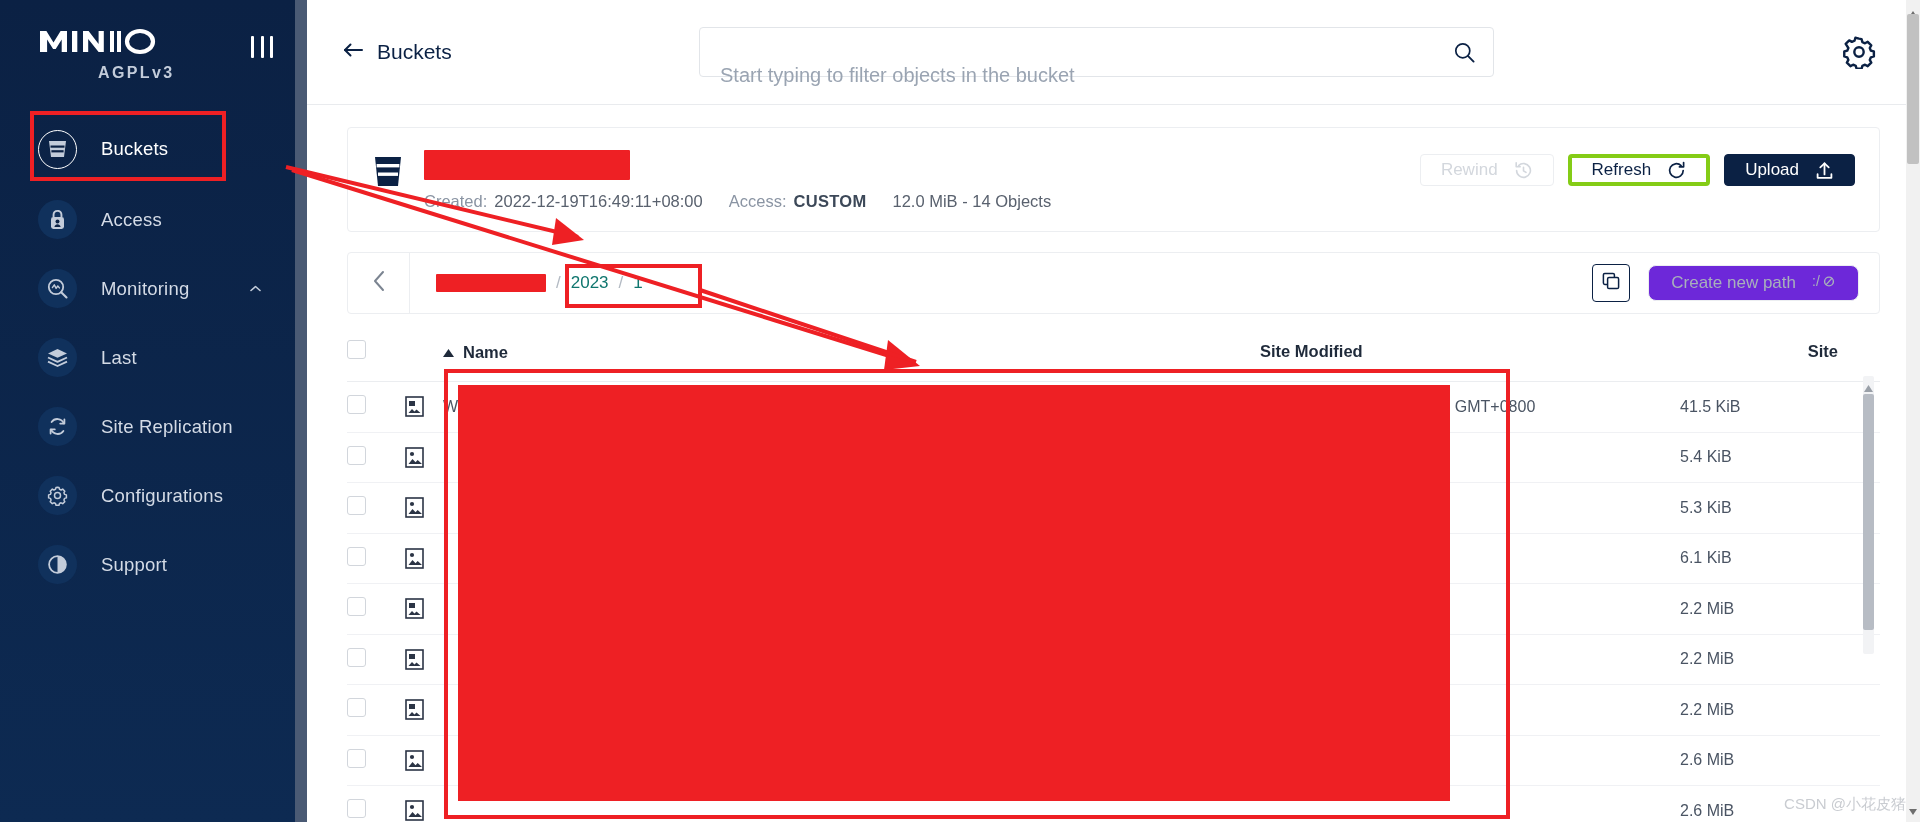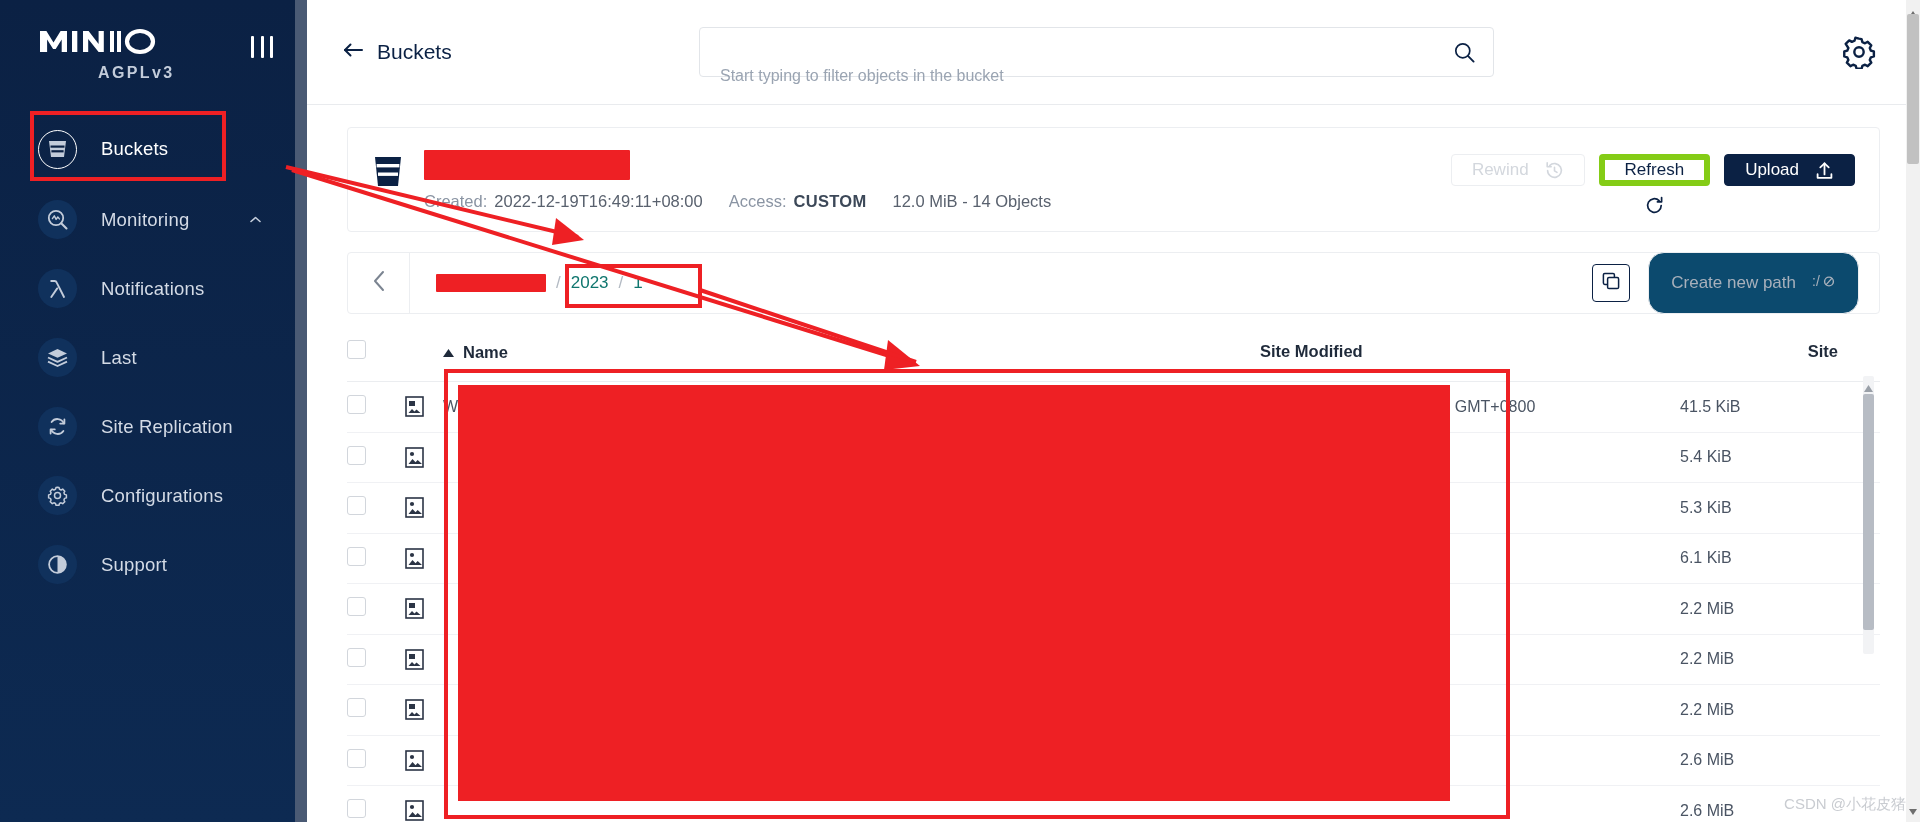--- a/index.html
+++ b/index.html
@@ -77,21 +77,21 @@
 
   .search-box {
     position: absolute; left: 392px; width: 795px;
     height: 50px; border: 1px solid #e2e5e9; border-radius: 4px;
     display: flex; align-items: center; padding: 0 18px 0 20px;
     background: #fff;
   }
   .search-box input {
     flex: 1 1 auto; border: none; outline: none;
     font-family: "Liberation Sans", sans-serif;
-    font-size: 16px; color: #3c4858; background: transparent; margin-top: 47px;
+    font-size: 20px; color: #3c4858; background: transparent; margin-top: 47px;
   }
   .search-box input::placeholder { color: #9aa4b2; }
   .search-ico { width: 21px; height: 21px; flex: 0 0 21px; }
 
   .gear-btn {
     position: absolute; right: 44px; top: 50%; transform: translateY(-50%);
     width: 34px; height: 34px; cursor: pointer;
   }
 
   
@@ -121,21 +121,21 @@
   .bucket-actions {
     position: absolute; right: 24px; top: 26px;
     display: flex; align-items: center; gap: 14px;
   }
   .btn {
     height: 32px; border-radius: 4px; display: inline-flex; align-items: center;
     gap: 16px; padding: 0 20px; font-size: 17px; cursor: pointer;
     font-family: "Liberation Sans", sans-serif; background: #fff;
   }
   .btn-ghost { border: 1px solid #eceef1; color: #d3d7dd; cursor: default; }
-  .btn-outline { border: 6px solid #84cc16; color: #0b2144; flex-direction: column; }
+  .btn-outline { border: 4px solid #84cc16; color: #0b2144; }
   .btn-filled { border: 1px solid #0b2144; background: #0b2144; color: #fff; }
   .btn svg { display: block; }
 
   
   .pathbar {
     margin-top: 20px; height: 62px;
     border: 1px solid #eceef1; border-radius: 4px;
     display: flex; align-items: center; position: relative;
     background: #fff;
   }
@@ -159,23 +159,23 @@
   .path-actions {
     display: flex; align-items: center; gap: 18px;
     padding-right: 20px;
   }
   .copy-btn {
     width: 38px; height: 38px; border: 1px solid #0b2144; border-radius: 4px;
     display: flex; align-items: center; justify-content: center; cursor: pointer;
     background: #fff;
   }
   .newpath-btn {
-    height: 62px; border: 1px solid #eceef1; border-radius: 16px;
+    height: 36px; border: 1px solid #eceef1; border-radius: 8px;
     display: inline-flex; align-items: center; gap: 16px; padding: 0 22px;
-    color: #a8b0bb; font-size: 17px; background: #0c4a6e; cursor: default;
+    color: #a8b0bb; font-size: 17px; background: #6d28d9; cursor: default;
   }
 
   
   .table-wrap { margin-top: 16px; position: relative; }
   .tbl { width: 100%; border-collapse: collapse; table-layout: fixed; }
   .tbl th {
     text-align: left; font-weight: 700; font-size: 16.5px; color: #1f2a3a;
     padding: 10px 0 18px 0; border-bottom: 1px solid #ebedf0;
   }
   .tbl td {
@@ -261,46 +261,48 @@
           <svg width="21" height="22" viewBox="0 0 21 22" aria-hidden="true">
             <path d="M2 3h17l-2 16H4z" fill="#c3ccda"></path>
             <rect x="3.5" y="7.5" width="14" height="2.2" fill="#0b2144"></rect>
             <rect x="4.4" y="12.2" width="12.2" height="2.2" fill="#0b2144"></rect>
           </svg>
         </span>
         <span class="sb-label">Buckets</span>
       </div>
 
 
+      <div class="sb-item">
+        <span class="sb-ico">
+          <svg width="17" height="21" viewBox="0 0 17 21" aria-hidden="true">
+            <path d="M8.5 1C5.6 1 3.6 3 3.6 5.8V8h1.9V5.8c0-1.8 1.2-3 3-3s3 1.2 3 3V8h1.9V5.8C13.4 3 11.4 1 8.5 1z" fill="#c3ccda"></path>
+            <rect x="2" y="8" width="13" height="12" rx="2.4" fill="#c3ccda"></rect>
+            <circle cx="8.5" cy="12.5" r="2" fill="#0b2144"></circle>
+            <path d="M5.4 18c.4-1.8 1.6-2.7 3.1-2.7s2.7.9 3.1 2.7z" fill="#0b2144"></path>
+          </svg>
+        </span>
+        <span class="sb-label">Access</span>
+      </div>
 
       <div class="sb-item">
         <span class="sb-ico">
           <svg width="21" height="21" viewBox="0 0 21 21" aria-hidden="true">
             <circle cx="9" cy="9" r="7.2" fill="none" stroke="#c3ccda" stroke-width="1.8"></circle>
             <path d="M14.2 14.2L19.5 19.5" stroke="#c3ccda" stroke-width="2.1" stroke-linecap="round"></path>
             <path d="M5.4 9.6l1.9-2.8 1.8 3.6 1.7-2.4 1.6 1.9" fill="none" stroke="#c3ccda" stroke-width="1.4" stroke-linejoin="round" stroke-linecap="round"></path>
           </svg>
         </span>
         <span class="sb-label">Monitoring</span>
         <span class="sb-caret">
           <svg width="11" height="11" viewBox="0 0 11 11">
               <path d="M1 7l4.5-4L10 7" fill="none" stroke="#c3ccda" stroke-width="1.6" stroke-linecap="round" stroke-linejoin="round"></path>
             </svg>
         </span>
       </div>
 
-      <div class="sb-item">
-        <span class="sb-ico">
-          <svg width="19" height="21" viewBox="0 0 19 21" aria-hidden="true">
-            <path d="M3.2 3h3.4c.9 0 1.7.5 2 1.4L16 19" fill="none" stroke="#c3ccda" stroke-width="1.9" stroke-linecap="round" stroke-linejoin="round"></path>
-            <path d="M9.2 10.4L3.3 19" fill="none" stroke="#c3ccda" stroke-width="1.9" stroke-linecap="round"></path>
-          </svg>
-        </span>
-        <span class="sb-label">Notifications</span>
-      </div>
 
       <div class="sb-item">
         <span class="sb-ico">
           <svg width="21" height="19" viewBox="0 0 21 19" aria-hidden="true">
             <path d="M10.5 1L20 5.4l-9.5 4.4L1 5.4z" fill="#c3ccda"></path>
             <path d="M1 9.5l9.5 4.4L20 9.5" fill="none" stroke="#c3ccda" stroke-width="1.9" stroke-linejoin="round"></path>
             <path d="M1 13.6l9.5 4.4 9.5-4.4" fill="none" stroke="#c3ccda" stroke-width="1.9" stroke-linejoin="round"></path>
           </svg>
         </span>
         <span class="sb-label">Last</span>

